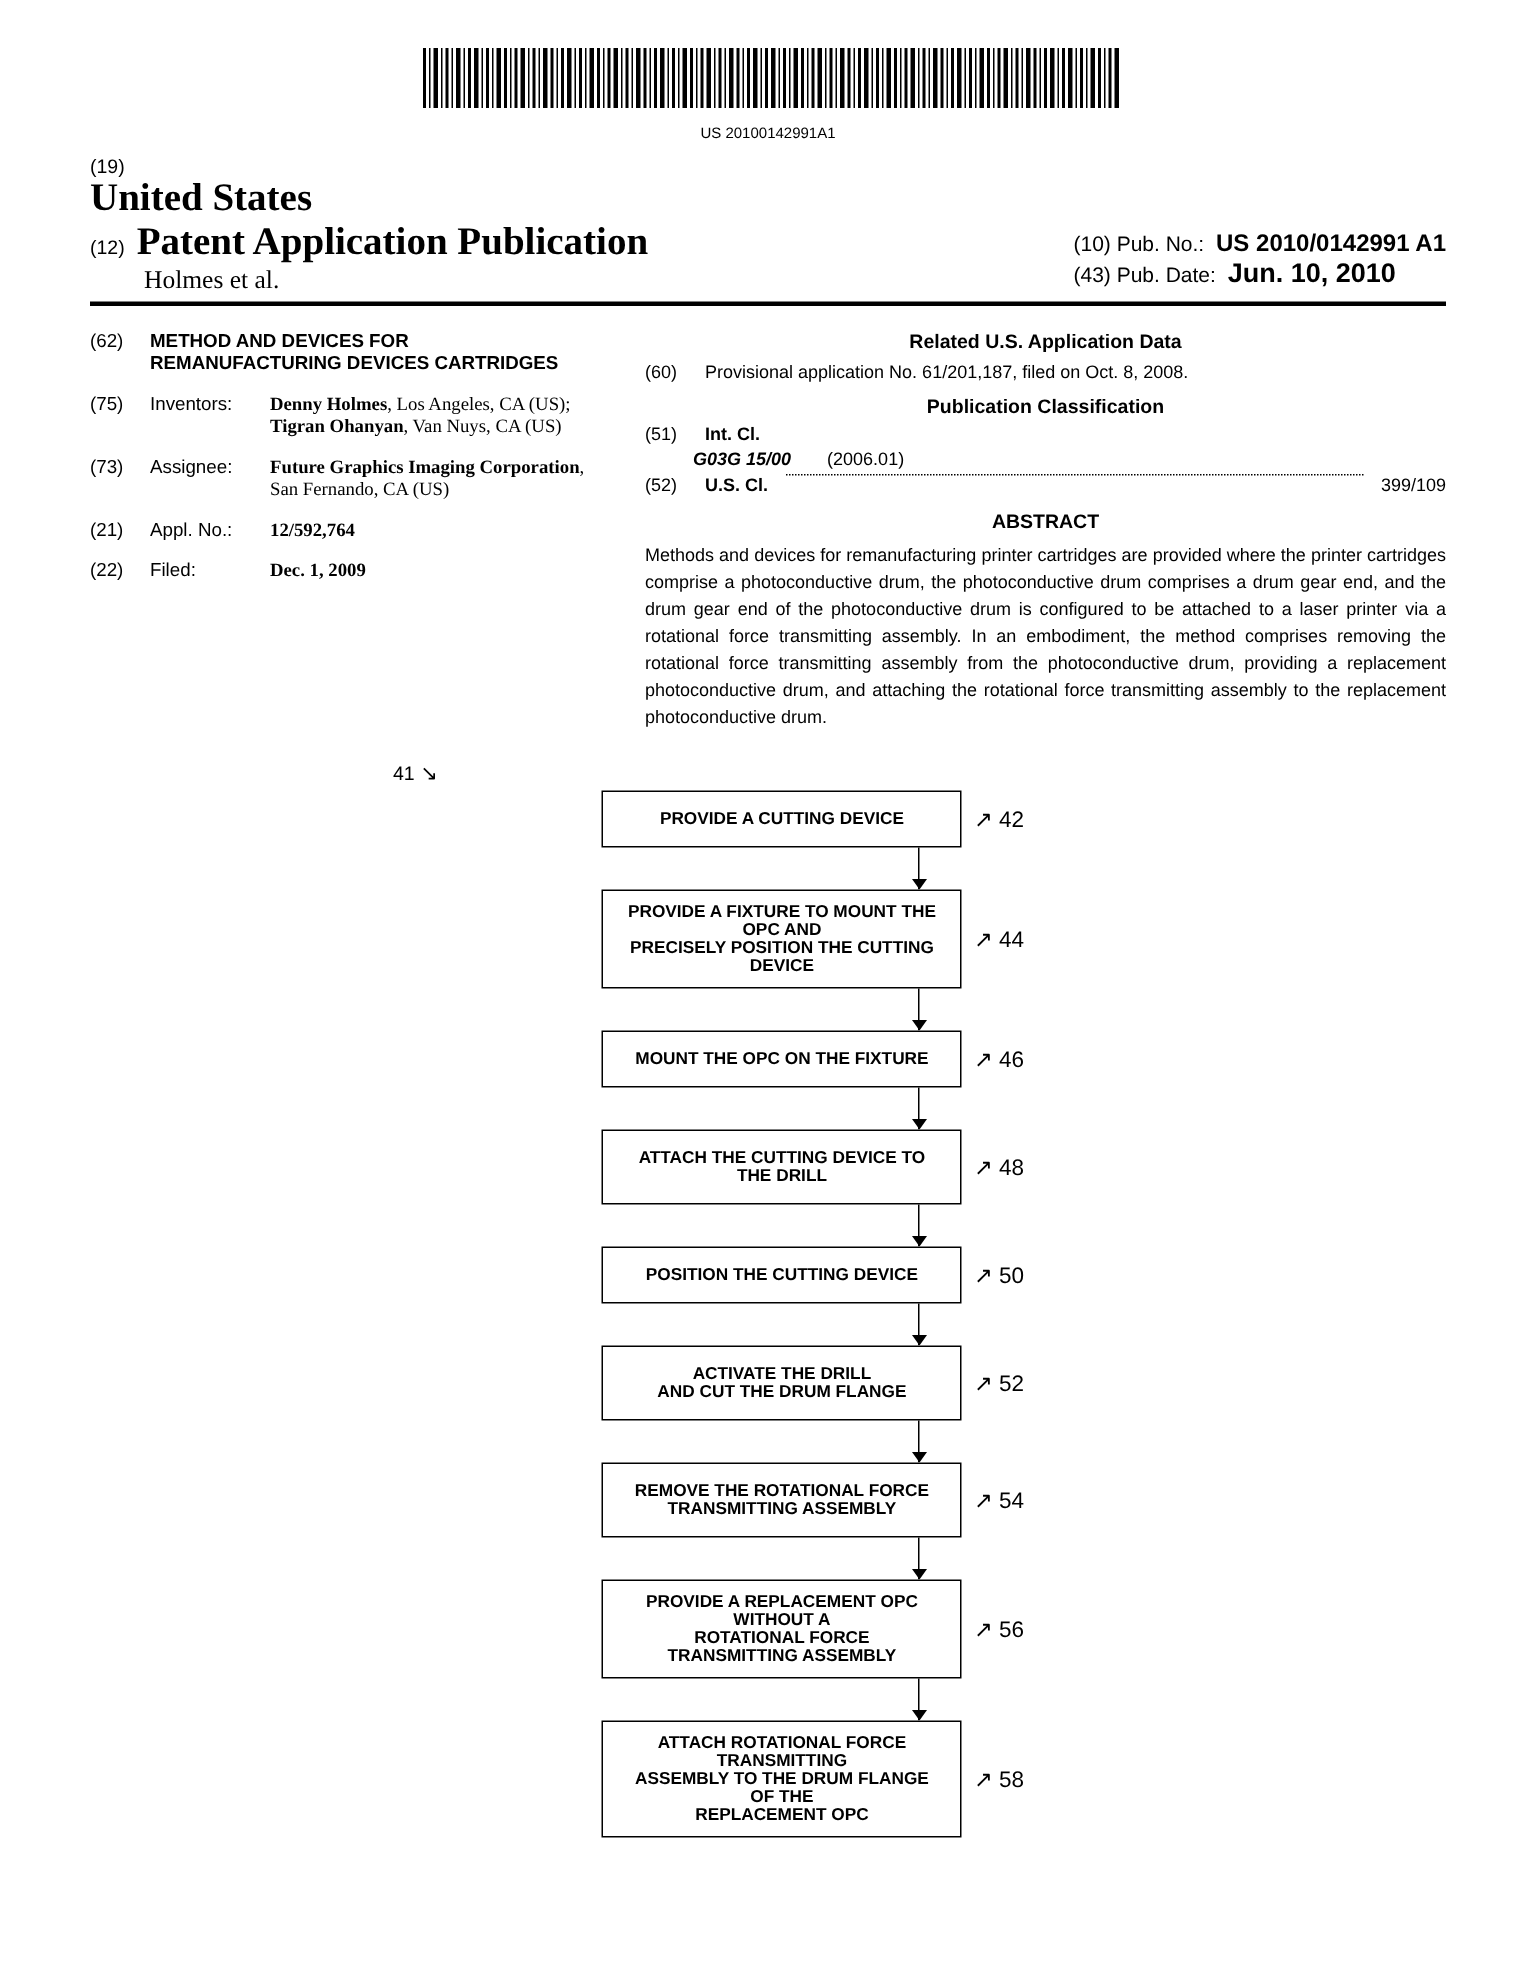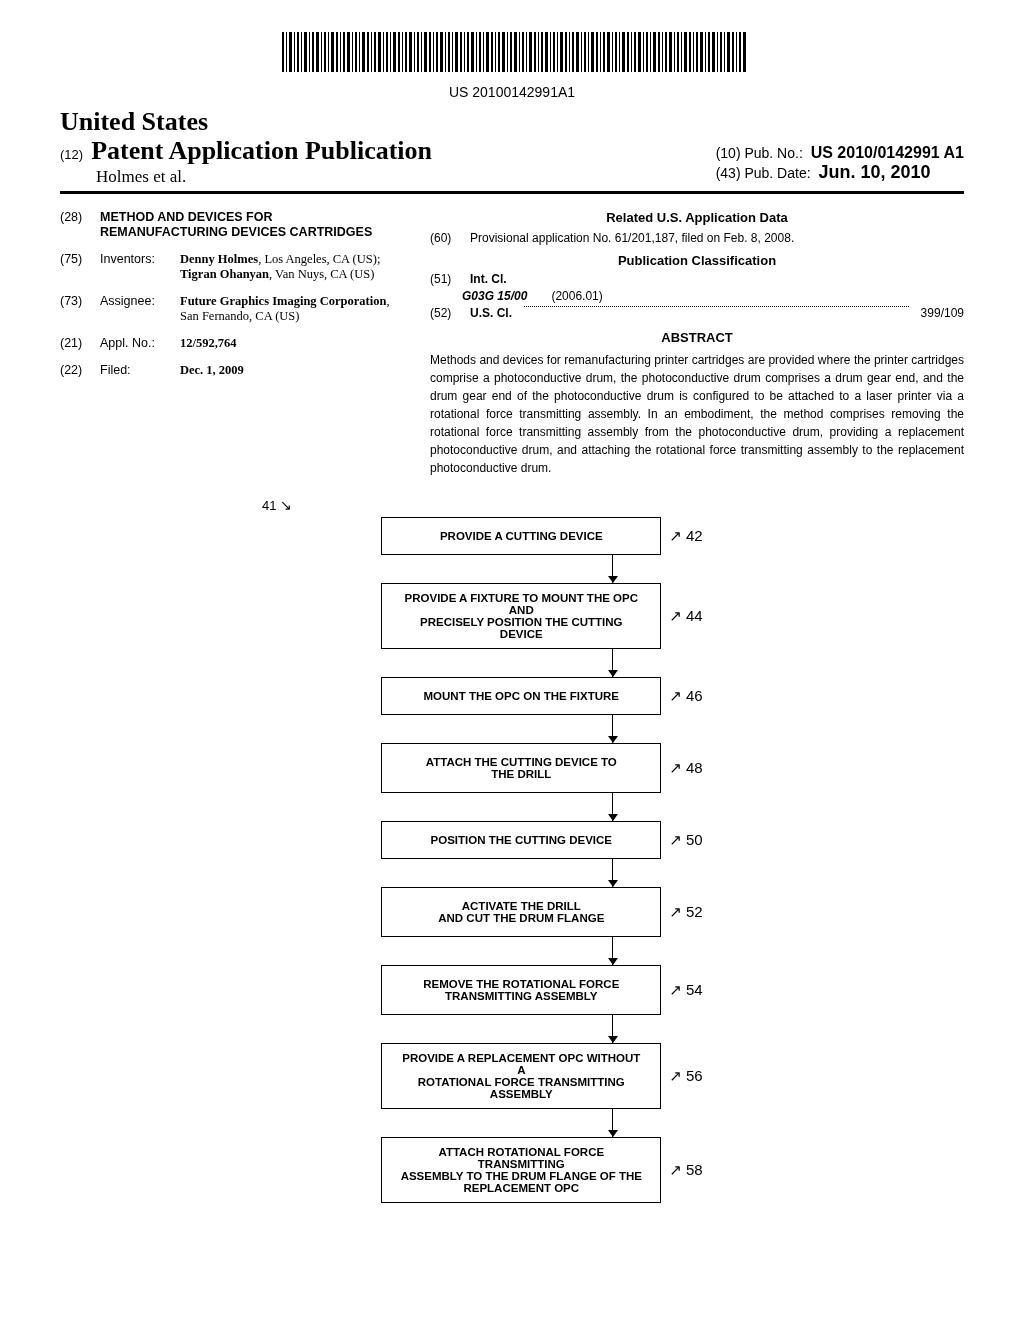--- a/index.html
+++ b/index.html
@@ -19,21 +19,21 @@
       padding: 20px 60px 40px 60px;
     }
 
     
     .barcode-area {
       text-align: center;
       padding: 10px 0 2px 0;
     }
     .pub-number-center {
       text-align: center;
-      font-size: 14px;
+      font-size: 10px;
       margin-bottom: 6px;
       font-family: Arial, sans-serif;
     }
 
     
     .header-section {
       display: flex;
       justify-content: space-between;
       align-items: flex-end;
       border-bottom: 3px solid #000;
@@ -219,21 +219,21 @@
       position: relative;
       margin-bottom: 0;
     }
     .flow-box {
       border: 1.5px solid #000;
       text-align: center;
       font-family: Arial, sans-serif;
       font-size: 11.5px;
       font-weight: bold;
       padding: 8px 16px;
-      width: 280px;
+      width: 240px;
       min-height: 38px;
       display: flex;
       align-items: center;
       justify-content: center;
       background: #fff;
     }
     .flow-step-num {
       font-family: Arial, sans-serif;
       font-size: 15px;
       margin-left: 8px;
@@ -396,20 +396,21 @@
         <rect x="474" y="2" width="1" height="40"></rect>
         <rect x="477" y="2" width="2" height="40"></rect>
         <rect x="481" y="2" width="3" height="40"></rect>
       </g>
     </svg>
     <div class="pub-number-center">US 20100142991A1</div>
   </div>
 
   <div class="header-section">
     <div class="header-left">
+      <div class="marker-19">(19)</div>
       <div class="united-states">United States</div>
       <div style="display:flex; align-items:baseline; gap:8px;">
         <span class="marker-19">(12)</span>
         <span class="patent-app">Patent Application Publication</span>
       </div>
       <div class="inventors-line" style="font-size:17px; margin-left:36px;">Holmes et al.</div>
     </div>
     <div class="header-right">
       <div class="pub-no-line">
         <span>(10) Pub. No.:</span>
@@ -420,21 +421,21 @@
         <span class="pub-date-val" style="margin-left:4px;">Jun. 10, 2010</span>
       </div>
     </div>
   </div>
 
   <div class="body-section">
 
     <div class="left-col">
 
       <div class="field-row">
-        <span class="field-num">(28)</span>
+        <span class="field-num">(62)</span>
         <div class="field-content">
           <span class="field-title">METHOD AND DEVICES FOR REMANUFACTURING DEVICES CARTRIDGES</span>
         </div>
       </div>
 
       <div class="field-row">
         <span class="field-num">(75)</span>
         <span class="field-label">Inventors:</span>
         <div class="field-content">
           <span>
@@ -469,21 +470,21 @@
           <strong>Dec. 1, 2009</strong>
         </div>
       </div>
     </div>
 
     <div class="right-col">
 
       <div class="section-title">Related U.S. Application Data</div>
       <div class="related-data-row">
         <span class="related-num">(60)</span>
-        <span>Provisional application No. 61/201,187, filed on Feb. 8, 2008.</span>
+        <span>Provisional application No. 61/201,187, filed on Oct. 8, 2008.</span>
       </div>
 
       <div class="pub-class-section">
         <div class="pub-class-title">Publication Classification</div>
 
         <div class="class-row">
           <span class="class-num">(51)</span>
           <span class="class-label">Int. Cl.</span>
           <span style="margin-left:4px;"></span>
         </div>

